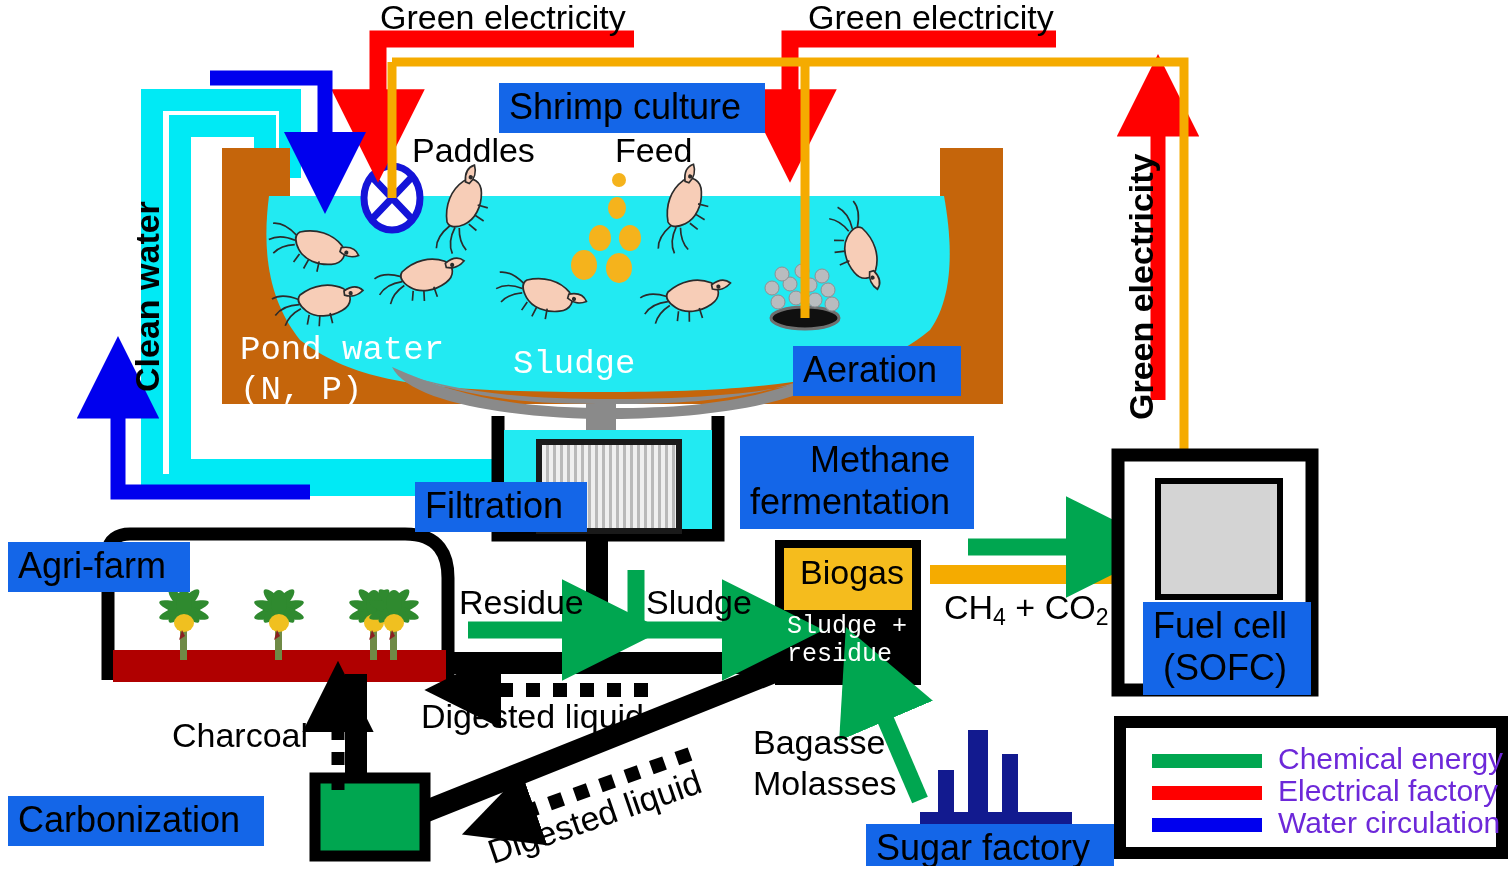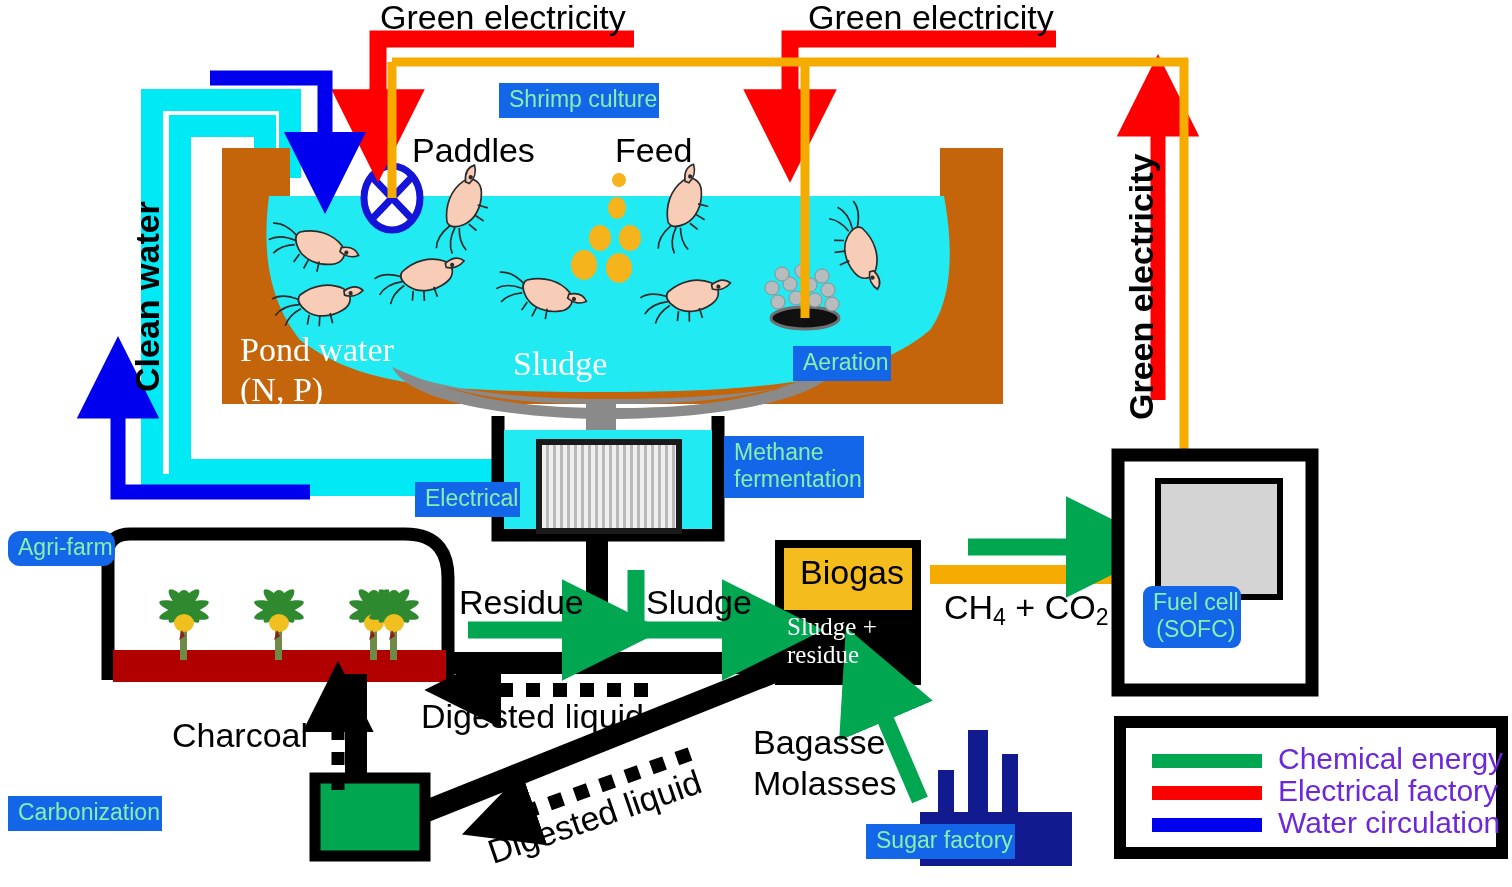--- a/index.html
+++ b/index.html
@@ -1,24 +1,24 @@
 <!DOCTYPE html>
 <html><head>
 <meta charset="utf-8">
 <style>
   html,body{margin:0;padding:0;background:#ffffff;}
   body{font-family:"Liberation Sans", sans-serif;}
   #stage{position:relative;width:1512px;height:866px;background:#fff;overflow:hidden;}
   #stage svg.layer{position:absolute;left:0;top:0;width:1512px;height:887px;}
-  .lbl{position:absolute;color:#86efac;background:#1466e8;font-size:23px;line-height:1.18;
-       padding:3px 2px 5px 10px;white-space:pre;font-family:"Liberation Sans",sans-serif;}
+  .lbl{position:absolute;color:#000000;background:#1466e8;font-size:36px;line-height:1.18;
+       padding:3px 24px 5px 10px;white-space:pre;font-family:"Liberation Sans",sans-serif;}
   .plain{position:absolute;color:#000000;font-size:34px;white-space:pre;font-weight:400;
          font-family:"Liberation Sans",sans-serif;}
   .plainw{position:absolute;color:#ffffff;font-size:34px;white-space:pre;
-         font-family:Liberation Serif, serif;}
+         font-family:Liberation Mono, monospace;}
   .vert{transform-origin:0 0;}
   .legend-text{position:absolute;color:#6d28d9;font-size:30px;white-space:pre;
          font-family:"Liberation Sans",sans-serif;}
   .sub{font-size:23px;vertical-align:-6px;}
 </style>
 </head>
 <body>
 
 <div id="stage">
 
@@ -274,40 +274,40 @@
 
   <div class="plain vert" style="left:1122px;top:420px;transform:rotate(-90deg);font-weight:bold;">Green electricity</div>
 
   <div class="plainw" style="left:240px;top:330px;line-height:1.18;">Pond water
 (N, P)</div>
 
   <div class="plainw" style="left:513px;top:345px;">Sludge</div>
 
   <div class="lbl" style="left:793px;top:346px;">Aeration</div>
 
-  <div class="lbl" style="left:415px;top:482px;">Electrical</div>
-
-  <div class="lbl" style="left:724px;top:436px;">Methane
+  <div class="lbl" style="left:415px;top:482px;">Filtration</div>
+
+  <div class="lbl" style="left:740px;top:436px;text-align:right;">Methane
 fermentation</div>
 
   <div class="plain" style="left:800px;top:553px;">Biogas</div>
 
   <div class="plainw" style="left:787px;top:613px;font-size:25px;line-height:1.12;">Sludge +
 residue</div>
 
   <div class="plain" style="left:944px;top:588px;"><span>CH</span><span class="sub">4</span><span> + CO</span><span class="sub">2</span></div>
 
-  <div class="lbl" style="left:1143px;top:586px;text-align:center;border-radius:9px;">Fuel cell
+  <div class="lbl" style="left:1143px;top:602px;text-align:right;">Fuel cell
 (SOFC)</div>
 
   <div class="plain" style="left:459px;top:583px;">Residue</div>
 
   <div class="plain" style="left:646px;top:583px;">Sludge</div>
 
-  <div class="lbl" style="left:8px;top:531px;border-radius:12px;">Agri-farm</div>
+  <div class="lbl" style="left:8px;top:542px;">Agri-farm</div>
 
   <div class="plain" style="left:172px;top:716px;">Charcoal</div>
 
   <div class="lbl" style="left:8px;top:796px;">Carbonization</div>
 
   <div class="plain" style="left:421px;top:697px;">Digested liquid</div>
 
   <div class="plain vert" style="left:483px;top:835px;transform:rotate(-19deg);">Digested liquid</div>
 
   <div class="plain" style="left:753px;top:723px;">Bagasse</div>

